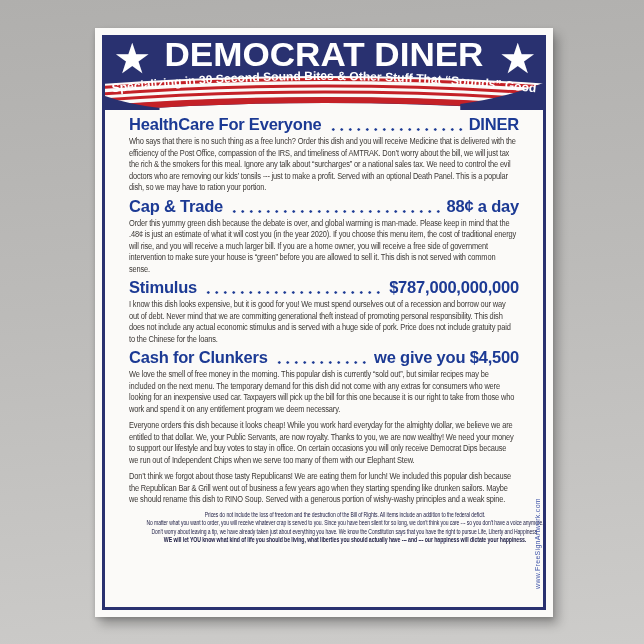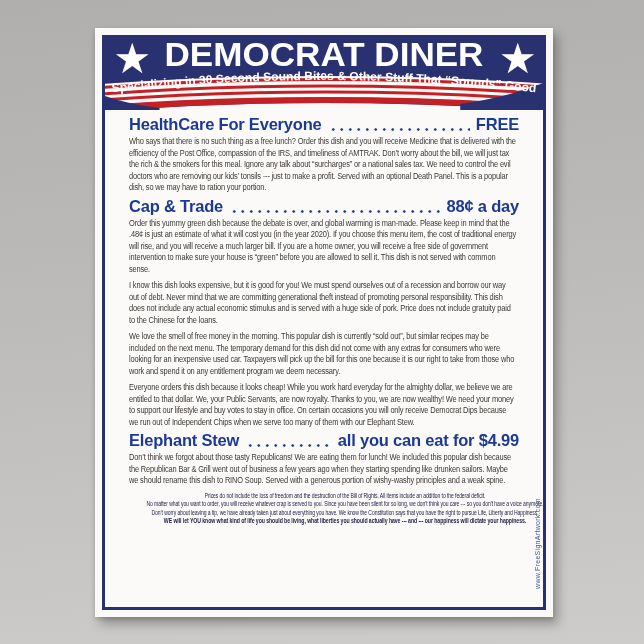--- a/index.html
+++ b/index.html
@@ -97,52 +97,57 @@
           <textPath href="#subarc" startOffset="50%" text-anchor="middle">Specializing in 30 Second Sound Bites &amp; Other Stuff That “Sounds” Good</textPath>
         </text>
       </svg>
 
       <div class="menu">
 
         <div class="mi">
           <div class="mrow">
             <span class="mname">HealthCare For Everyone</span>
             <span class="leader"></span>
-            <span class="mprice">FREE</span>
+            <span class="mprice">DINER</span>
           </div>
           <p class="desc">Who says that there is no such thing as a free lunch? Order this dish and you will receive Medicine that is delivered with the efficiency of the Post Office, compassion of the IRS, and timeliness of AMTRAK. Don’t worry about the bill, we will just tax the rich &amp; the smokers for this meal. Ignore any talk about “surcharges” or a national sales tax. We need to control the evil doctors who are removing our kids’ tonsils --- just to make a profit. Served with an optional Death Panel. This is a popular dish, so we may have to ration your portion.</p>
         </div>
 
         <div class="mi">
           <div class="mrow">
             <span class="mname">Cap &amp; Trade</span>
             <span class="leader"></span>
             <span class="mprice">88¢ a day</span>
           </div>
           <p class="desc">Order this yummy green dish because the debate is over, and global warming is man-made. Please keep in mind that the .48¢ is just an estimate of what it will cost you (in the year 2020). If you choose this menu item, the cost of traditional energy will rise, and you will receive a much larger bill. If you are a home owner, you will receive a free side of government intervention to make sure your house is “green” before you are allowed to sell it. This dish is not served with common sense.</p>
         </div>
 
         <div class="mi">
+          <div class="mrow">
+            <span class="mname">Stimulus</span>
+            <span class="leader"></span>
+            <span class="mprice">$787,000,000,000</span>
+          </div>
           <p class="desc">I know this dish looks expensive, but it is good for you! We must spend ourselves out of a recession and borrow our way out of debt. Never mind that we are committing generational theft instead of promoting personal responsibility. This dish does not include any actual economic stimulus and is served with a huge side of pork. Price does not include gratuity paid to the Chinese for the loans.</p>
         </div>
 
         <div class="mi">
+          <div class="mrow">
+            <span class="mname">Cash for Clunkers</span>
+            <span class="leader"></span>
+            <span class="mprice">we give you $4,500</span>
+          </div>
           <p class="desc">We love the smell of free money in the morning. This popular dish is currently “sold out”, but similar recipes may be included on the next menu. The temporary demand for this dish did not come with any extras for consumers who were looking for an inexpensive used car. Taxpayers will pick up the bill for this one because it is our right to take from those who work and spend it on any entitlement program we deem necessary.</p>
         </div>
 
         <div class="mi">
           <p class="desc">Everyone orders this dish because it looks cheap! While you work hard everyday for the almighty dollar, we believe we are entitled to that dollar. We, your Public Servants, are now royalty. Thanks to you, we are now wealthy! We need your money to support our lifestyle and buy votes to stay in office. On certain occasions you will only receive Democrat Dips because we run out of Independent Chips when we serve too many of them with our Elephant Stew.</p>
         </div>
 
         <div class="mi">
-          <div class="mrow">
-            <span class="mname">Elephant Stew</span>
-            <span class="leader"></span>
-            <span class="mprice">all you can eat for $4.99</span>
-          </div>
           <p class="desc">Don’t think we forgot about those tasty Republicans! We are eating them for lunch! We included this popular dish because the Republican Bar &amp; Grill went out of business a few years ago when they starting spending like drunken sailors. Maybe we should rename this dish to RINO Soup. Served with a generous portion of wishy-washy principles and a weak spine.</p>
         </div>
 
         <div class="pfooter">
           <div class="f1">Prices do not include the loss of freedom and the destruction of the Bill of Rights. All items include an addition to the federal deficit.</div>
           <div class="f2">No matter what you want to order, you will receive whatever crap is served to you. Since you have been silent for so long, we don’t think you care --- so you don’t have a voice anymore.</div>
           <div class="f3">Don’t worry about leaving a tip, we have already taken just about everything you have. We know the Constitution says that you have the right to pursue Life, Liberty and Happiness.</div>
           <div class="f4">WE will let YOU know what kind of life you should be living, what liberties you should actually have --- and --- our happiness will dictate your happiness.</div>
         </div>
       </div>

